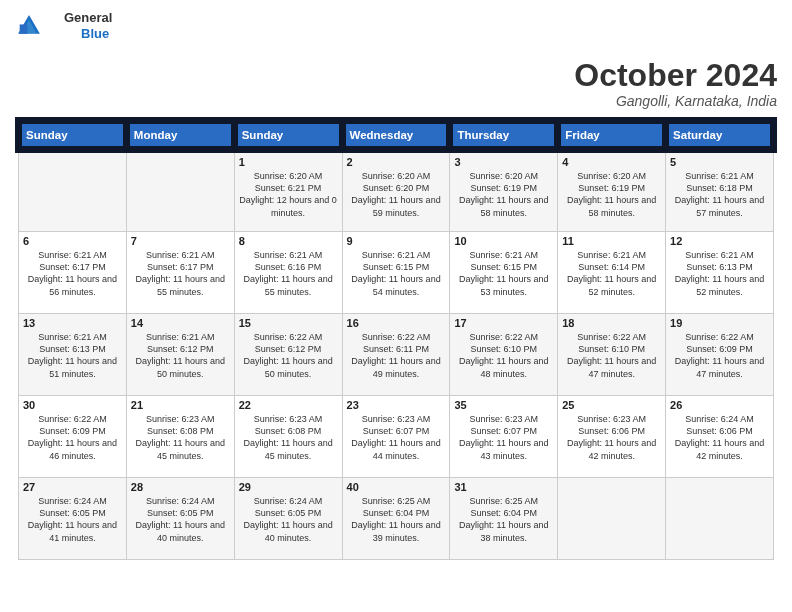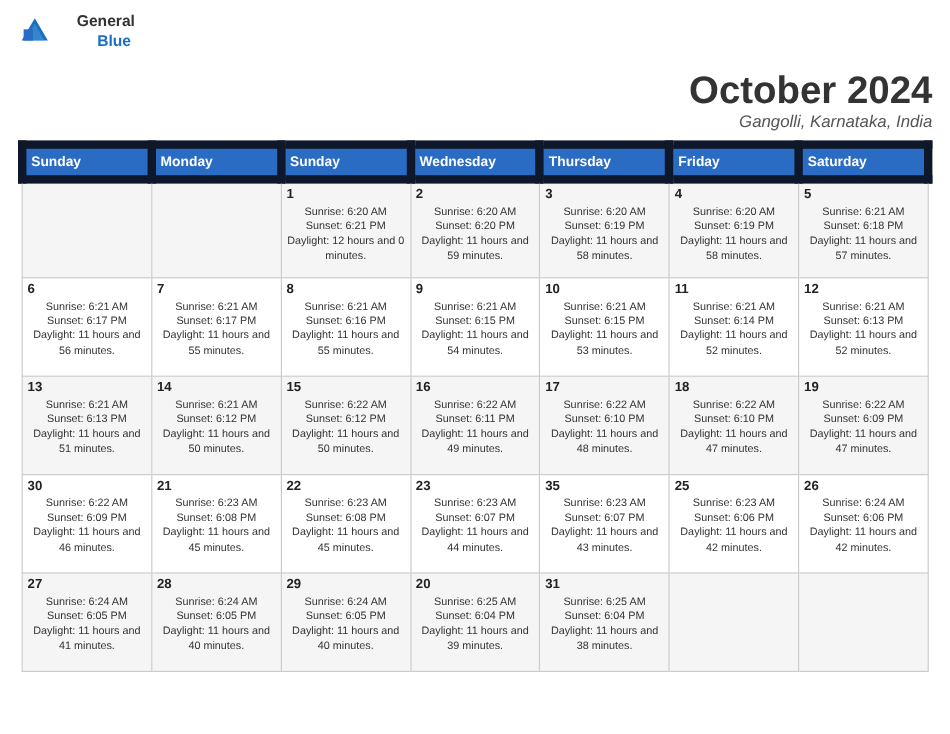--- a/index.html
+++ b/index.html
@@ -254,21 +254,21 @@
           </td>
           <td>
             <span class="day-num">28</span>
             <div class="cell-text">Sunrise: 6:24 AM<br>Sunset: 6:05 PM<br>Daylight: 11 hours and 40 minutes.</div>
           </td>
           <td>
             <span class="day-num">29</span>
             <div class="cell-text">Sunrise: 6:24 AM<br>Sunset: 6:05 PM<br>Daylight: 11 hours and 40 minutes.</div>
           </td>
           <td>
-            <span class="day-num">20</span>
+            <span class="day-num">40</span>
             <div class="cell-text">Sunrise: 6:25 AM<br>Sunset: 6:04 PM<br>Daylight: 11 hours and 39 minutes.</div>
           </td>
           <td>
             <span class="day-num">31</span>
             <div class="cell-text">Sunrise: 6:25 AM<br>Sunset: 6:04 PM<br>Daylight: 11 hours and 38 minutes.</div>
           </td>
           <td></td>
           <td></td>
         </tr>
       </tbody>

